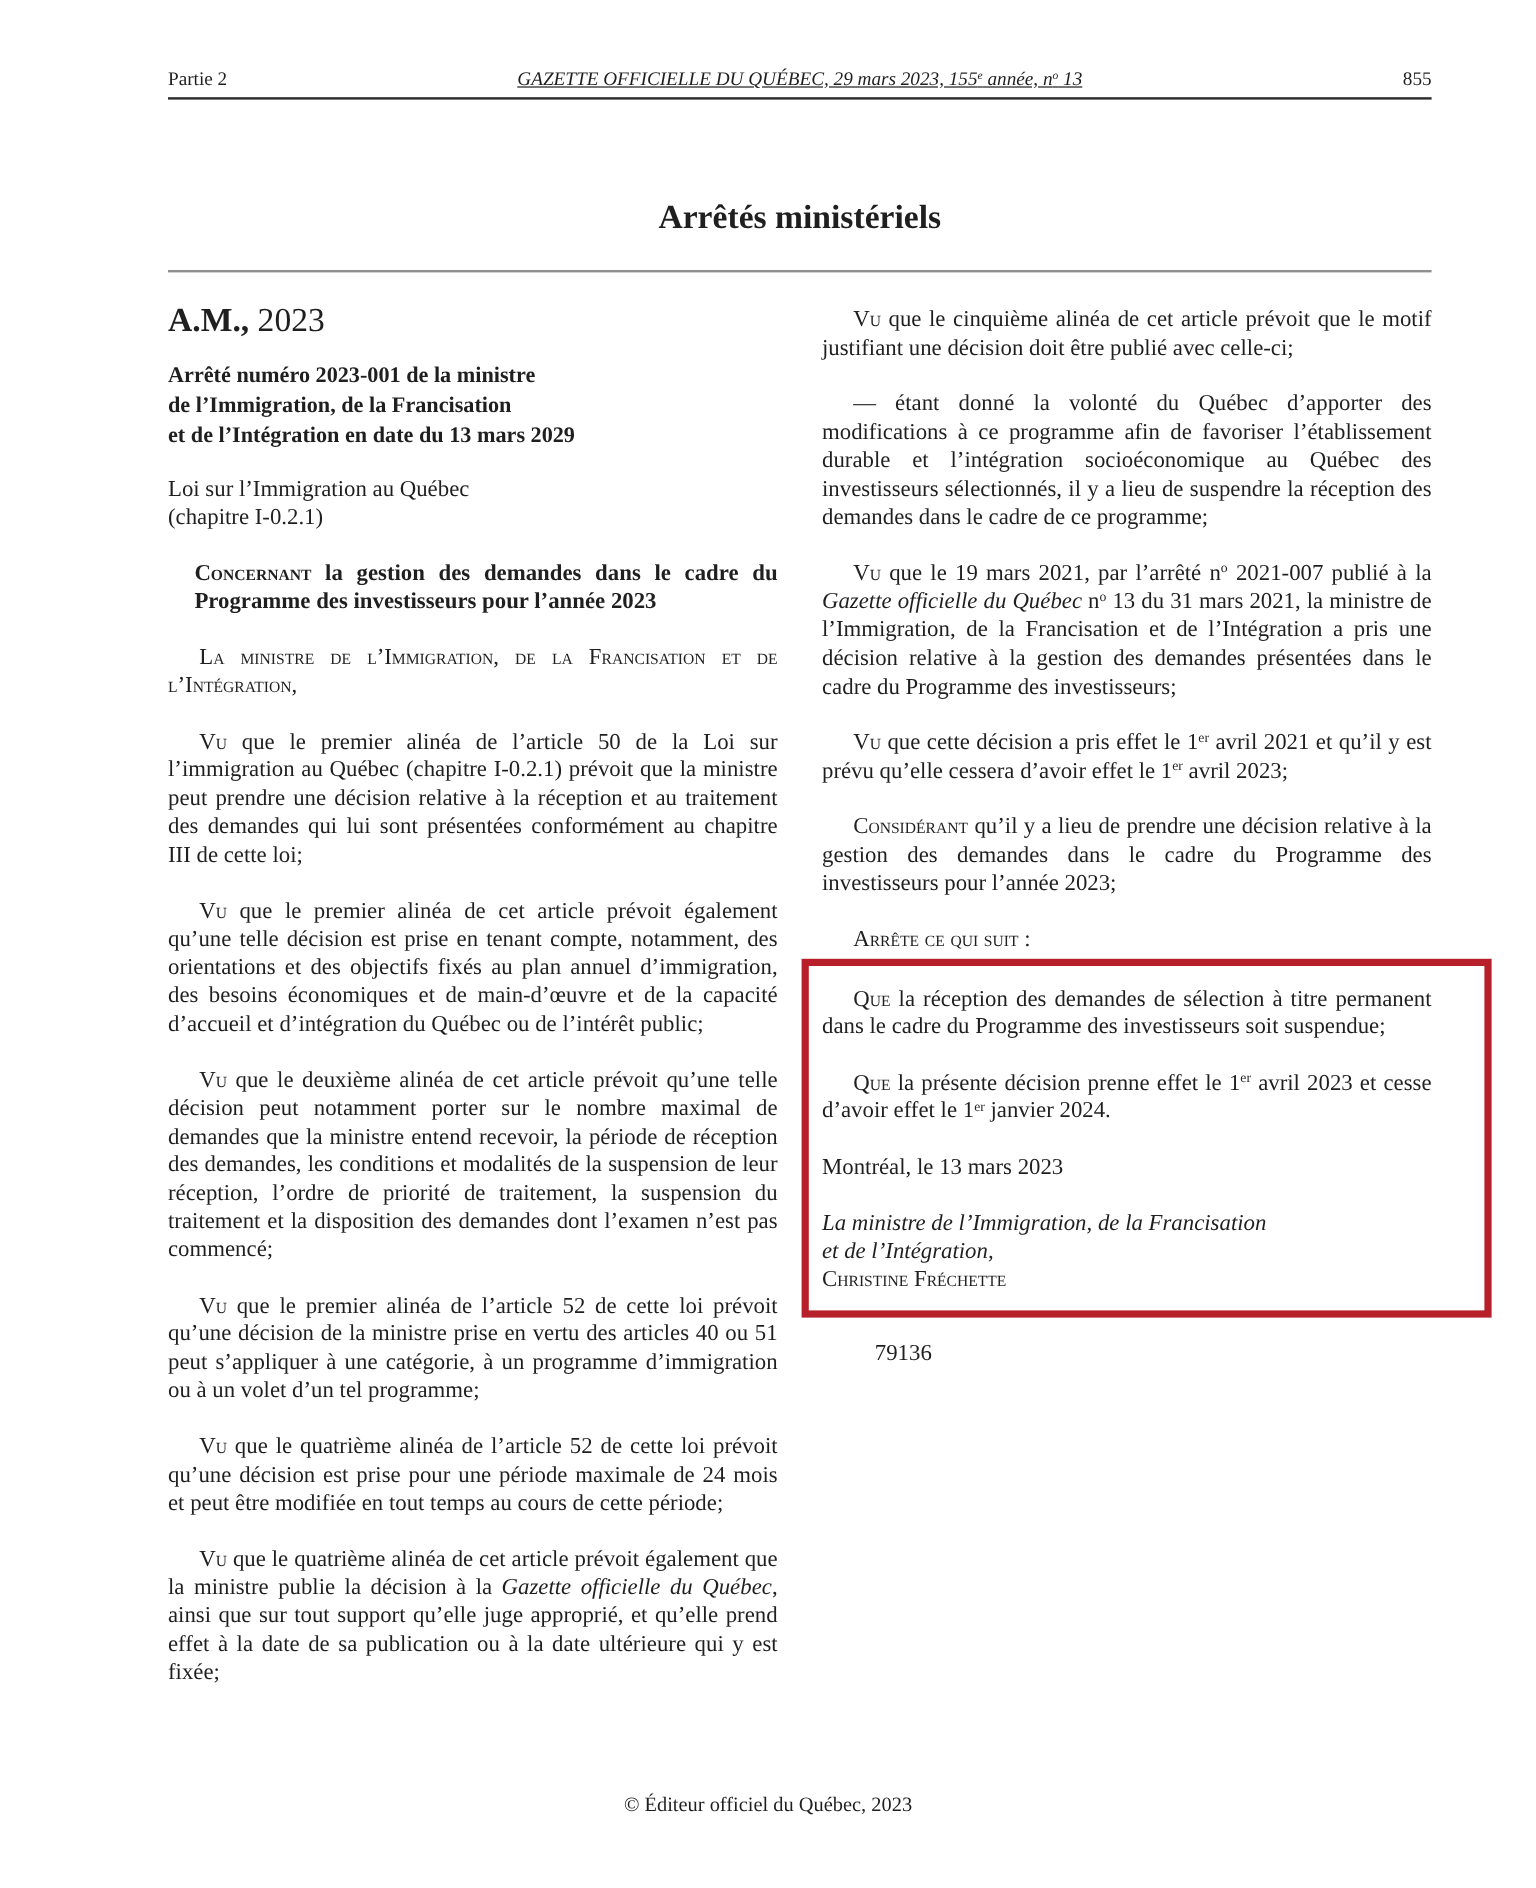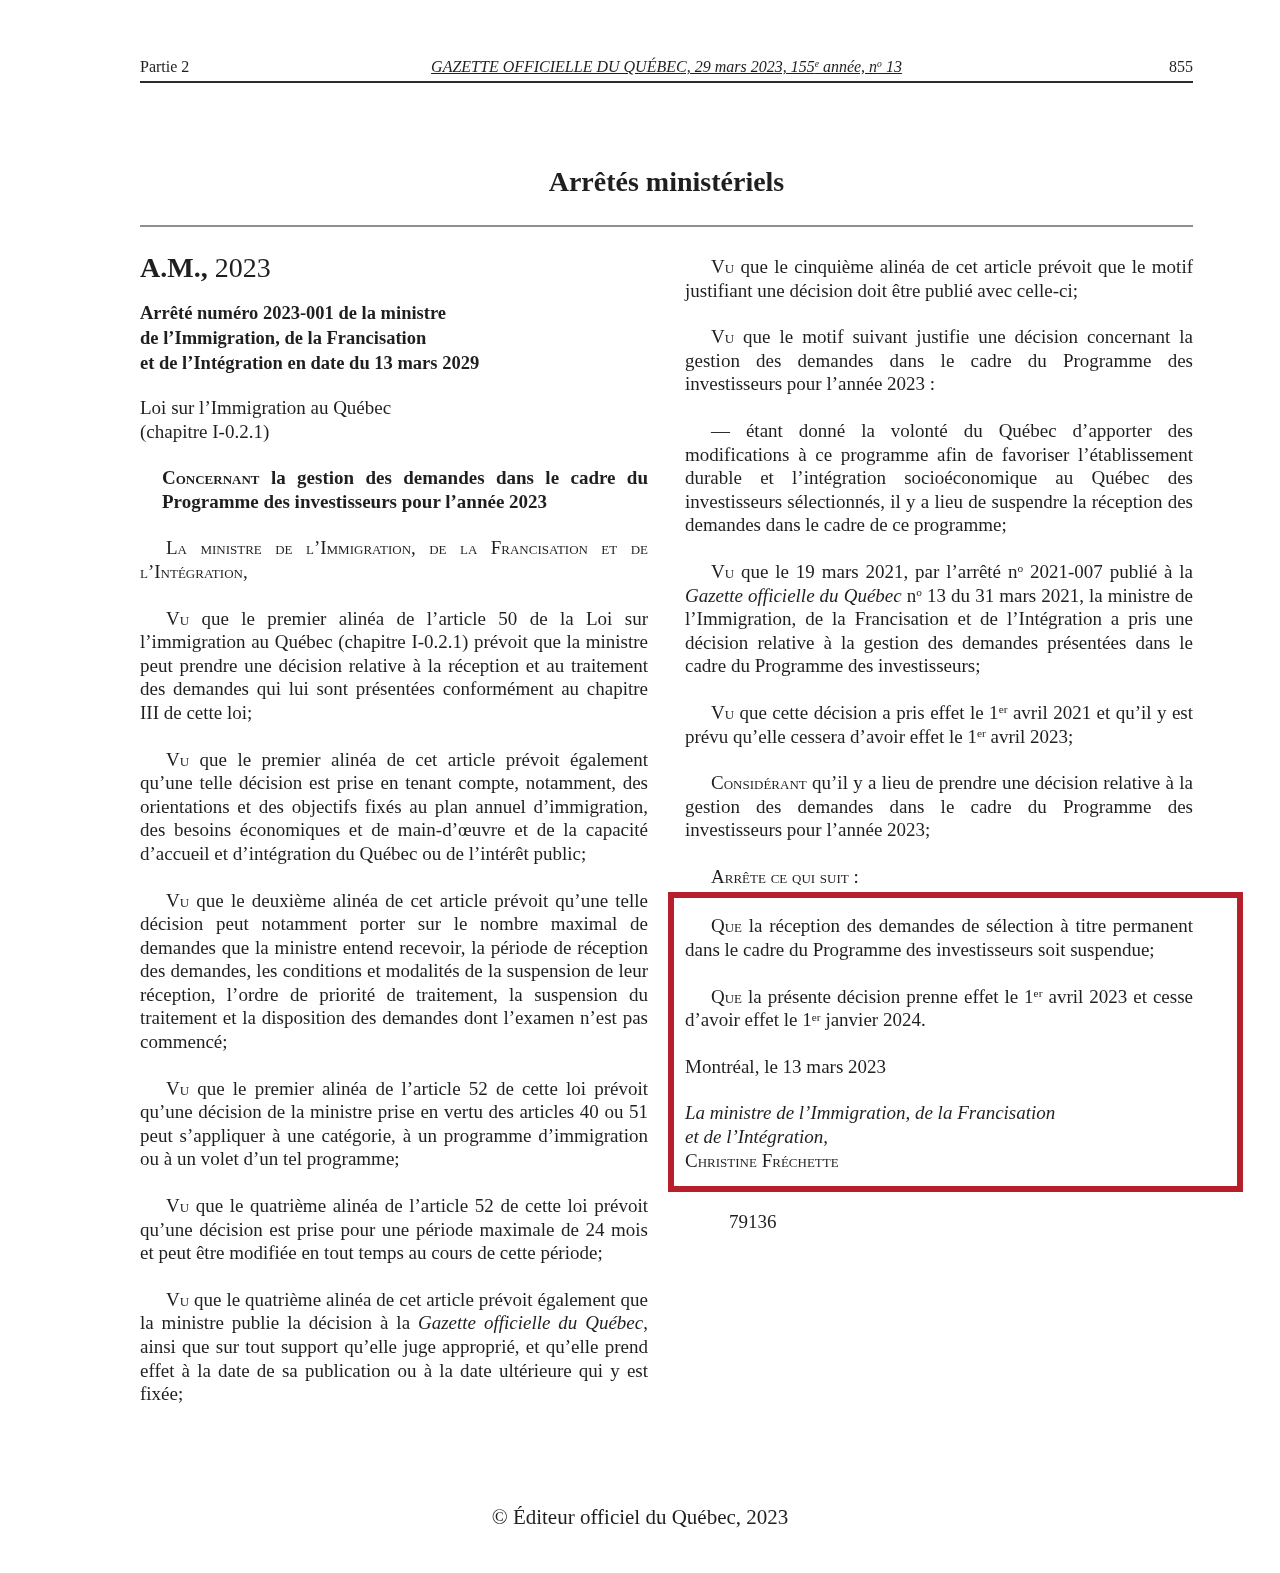--- a/index.html
+++ b/index.html
@@ -65,22 +65,21 @@
   .highlight-box > .para:first-child { margin-top: 16px; }
 
   .docket { margin-top: 18px; text-indent: 0; text-align: left; margin-left: 44px; }
 
   
   .page-footer {
     position: absolute;
     left: 0; right: 0;
     top: 1494px;
     text-align: center;
-    font-size: 21px;
-    margin-top: 11px;
+    font-size: 17px;
   }
 </style>
 </head>
 <body>
 
 <div class="page">
   <div class="content">
 
     <header class="page-header">
       <span class="hdr-part">Partie 2</span>
@@ -102,21 +101,20 @@
           <p class="para indent"><span class="sc">Vu</span><span> que le premier alinéa de cet article prévoit également qu’une telle décision est prise en tenant compte, notamment, des orientations et des objectifs fixés au plan annuel d’immigration, des besoins économiques et de main-d’œuvre et de la capacité d’accueil et d’intégration du Québec ou de l’intérêt public;</span></p>
           <p class="para indent"><span class="sc">Vu</span><span> que le deuxième alinéa de cet article prévoit qu’une telle décision peut notamment porter sur le nombre maximal de demandes que la ministre entend recevoir, la période de réception des demandes, les conditions et modalités de la suspension de leur réception, l’ordre de priorité de traitement, la suspension du traitement et la disposition des demandes dont l’examen n’est pas commencé;</span></p>
           <p class="para indent"><span class="sc">Vu</span><span> que le premier alinéa de l’article 52 de cette loi prévoit qu’une décision de la ministre prise en vertu des articles 40 ou 51 peut s’appliquer à une catégorie, à un programme d’immigration ou à un volet d’un tel programme;</span></p>
           <p class="para indent"><span class="sc">Vu</span><span> que le quatrième alinéa de l’article 52 de cette loi prévoit qu’une décision est prise pour une période maximale de 24 mois et peut être modifiée en tout temps au cours de cette période;</span></p>
           <p class="para indent"><span class="sc">Vu</span><span> que le quatrième alinéa de cet article prévoit également que la ministre publie la décision à la </span><span class="i">Gazette officielle du Québec</span><span>, ainsi que sur tout support qu’elle juge approprié, et qu’elle prend effet à la date de sa publication ou à la date ultérieure qui y est fixée;</span></p>
         </div>
 
       <div class="col">
         <div data-paragraphs="right_column.paragraphs">
             <p class="para indent"><span class="sc">Vu</span><span> que le cinquième alinéa de cet article prévoit que le motif justifiant une décision doit être publié avec celle-ci;</span></p>
-            <p class="para indent"><span class="sc">Vu</span><span> que le motif suivant justifie une décision concernant la gestion des demandes dans le cadre du Programme des investisseurs pour l’année 2023 :</span></p>
             <p class="para indent"><span>— étant donné la volonté du Québec d’apporter des modifications à ce programme afin de favoriser l’établissement durable et l’intégration socioéconomique au Québec des investisseurs sélectionnés, il y a lieu de suspendre la réception des demandes dans le cadre de ce programme;</span></p>
             <p class="para indent"><span class="sc">Vu</span><span> que le 19 mars 2021, par l’arrêté n</span><span class="sup">o</span><span> 2021-007 publié à la </span><span class="i">Gazette officielle du Québec</span><span> n</span><span class="sup">o</span><span> 13 du 31 mars 2021, la ministre de l’Immigration, de la Francisation et de l’Intégration a pris une décision relative à la gestion des demandes présentées dans le cadre du Programme des investisseurs;</span></p>
             <p class="para indent"><span class="sc">Vu</span><span> que cette décision a pris effet le 1</span><span class="sup">er</span><span> avril 2021 et qu’il y est prévu qu’elle cessera d’avoir effet le 1</span><span class="sup">er</span><span> avril 2023;</span></p>
             <p class="para indent"><span class="sc">Considérant</span><span> qu’il y a lieu de prendre une décision relative à la gestion des demandes dans le cadre du Programme des investisseurs pour l’année 2023;</span></p>
             <p class="para indent"><span class="sc">Arrête ce qui suit :</span></p>
           </div>
         <div class="highlight-box" data-paragraphs="right_column.boxed_paragraphs">
             <p class="para indent"><span class="sc">Que</span><span> la réception des demandes de sélection à titre permanent dans le cadre du Programme des investisseurs soit suspendue;</span></p>
             <p class="para indent"><span class="sc">Que</span><span> la présente décision prenne effet le 1</span><span class="sup">er</span><span> avril 2023 et cesse d’avoir effet le 1</span><span class="sup">er</span><span> janvier 2024.</span></p>
             <p class="para plain"><span>Montréal, le 13 mars 2023</span></p>

